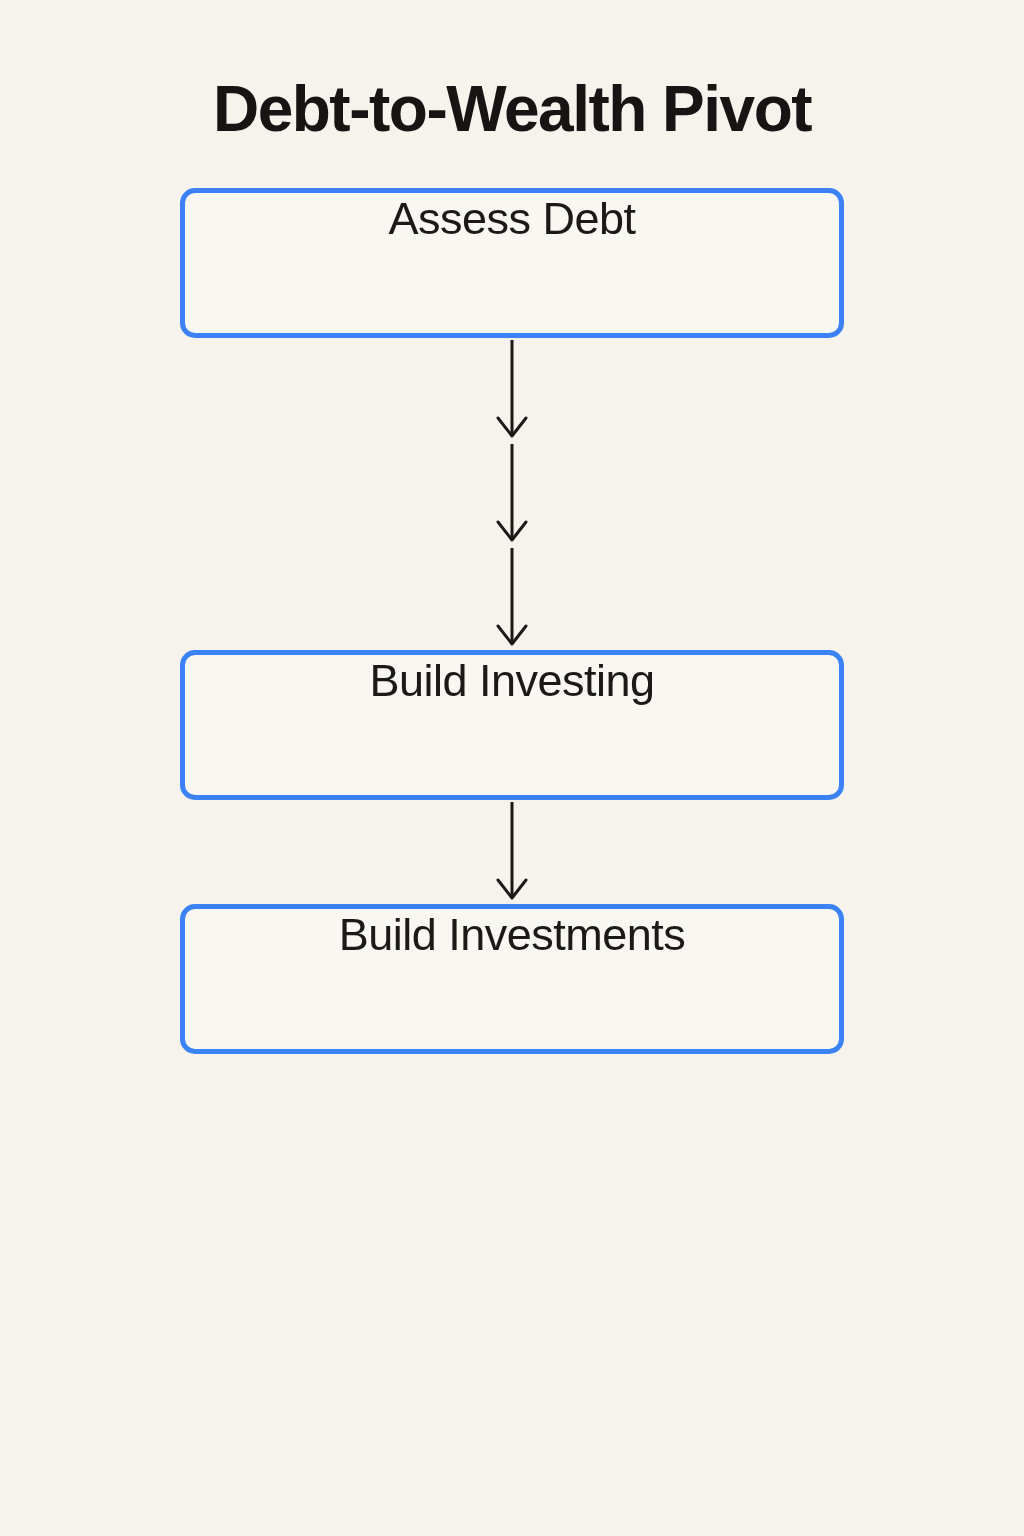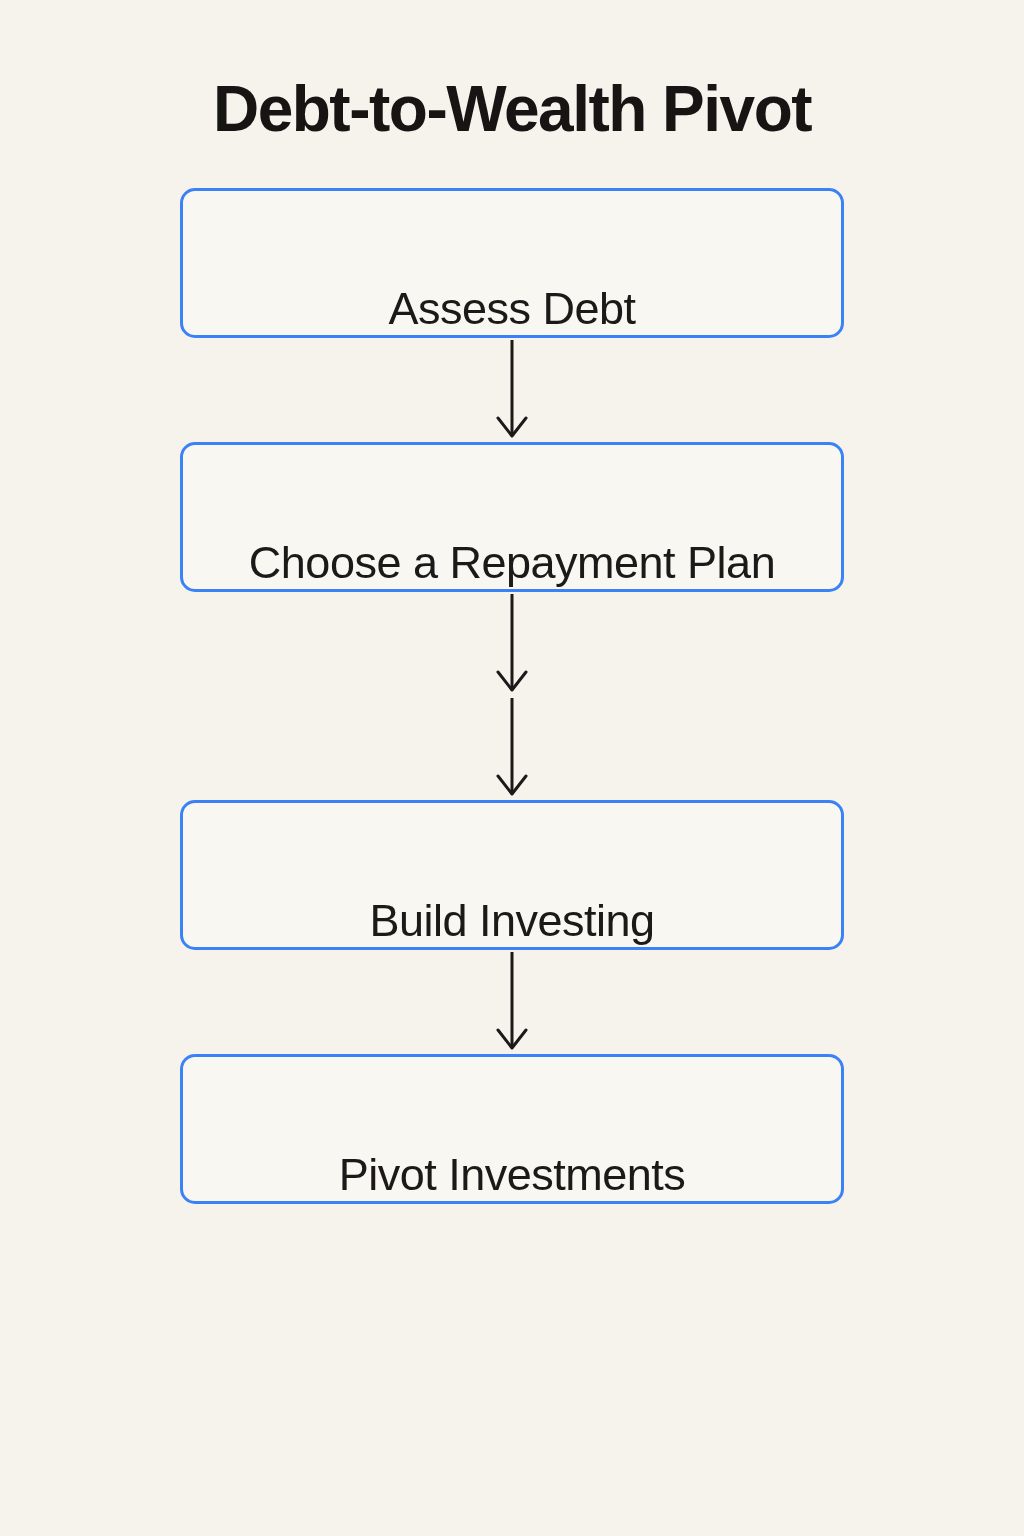--- a/index.html
+++ b/index.html
@@ -35,24 +35,24 @@
     margin-top: 42px;
     display: flex;
     flex-direction: column;
     align-items: center;
   }
 
   .node {
     width: 664px;
     height: 150px;
     background: #f9f7f1;
-    border: 3px solid #3b82f6;
+    border: 5px solid #3b82f6;
     border-radius: 15px;
     display: flex;
-    align-items: flex-end;
+    align-items: flex-start;
     justify-content: center;
   }
 
   .node-label {
     font-size: 45px;
     font-weight: 500;
     letter-spacing: -0.5px;
     color: #1b1a18;
     text-align: center;
     white-space: nowrap;
@@ -81,23 +81,20 @@
       <span class="node-label">Assess Debt</span>
     </div>
 
     <div class="arrow">
       <svg width="44" height="104" viewBox="0 0 44 104">
         <line x1="22" y1="2" x2="22" y2="96" stroke="#1b1a18" stroke-width="3"></line>
         <polyline points="8,80 22,98 36,80" fill="none" stroke="#1b1a18" stroke-width="3" stroke-linecap="round" stroke-linejoin="round"></polyline>
       </svg>
     </div>
 
-    <div class="node">
-      <span class="node-label">Choose a Repayment Plan</span>
-    </div>
 
     <div class="arrow">
       <svg width="44" height="104" viewBox="0 0 44 104">
         <line x1="22" y1="2" x2="22" y2="96" stroke="#1b1a18" stroke-width="3"></line>
         <polyline points="8,80 22,98 36,80" fill="none" stroke="#1b1a18" stroke-width="3" stroke-linecap="round" stroke-linejoin="round"></polyline>
       </svg>
     </div>
 
 
     <div class="arrow">
@@ -112,17 +109,17 @@
     </div>
 
     <div class="arrow">
       <svg width="44" height="104" viewBox="0 0 44 104">
         <line x1="22" y1="2" x2="22" y2="96" stroke="#1b1a18" stroke-width="3"></line>
         <polyline points="8,80 22,98 36,80" fill="none" stroke="#1b1a18" stroke-width="3" stroke-linecap="round" stroke-linejoin="round"></polyline>
       </svg>
     </div>
 
     <div class="node">
-      <span class="node-label">Pivot Investments</span>
+      <span class="node-label">Build Investments</span>
     </div>
 
   </div>
 </div>
 
 </body></html>

